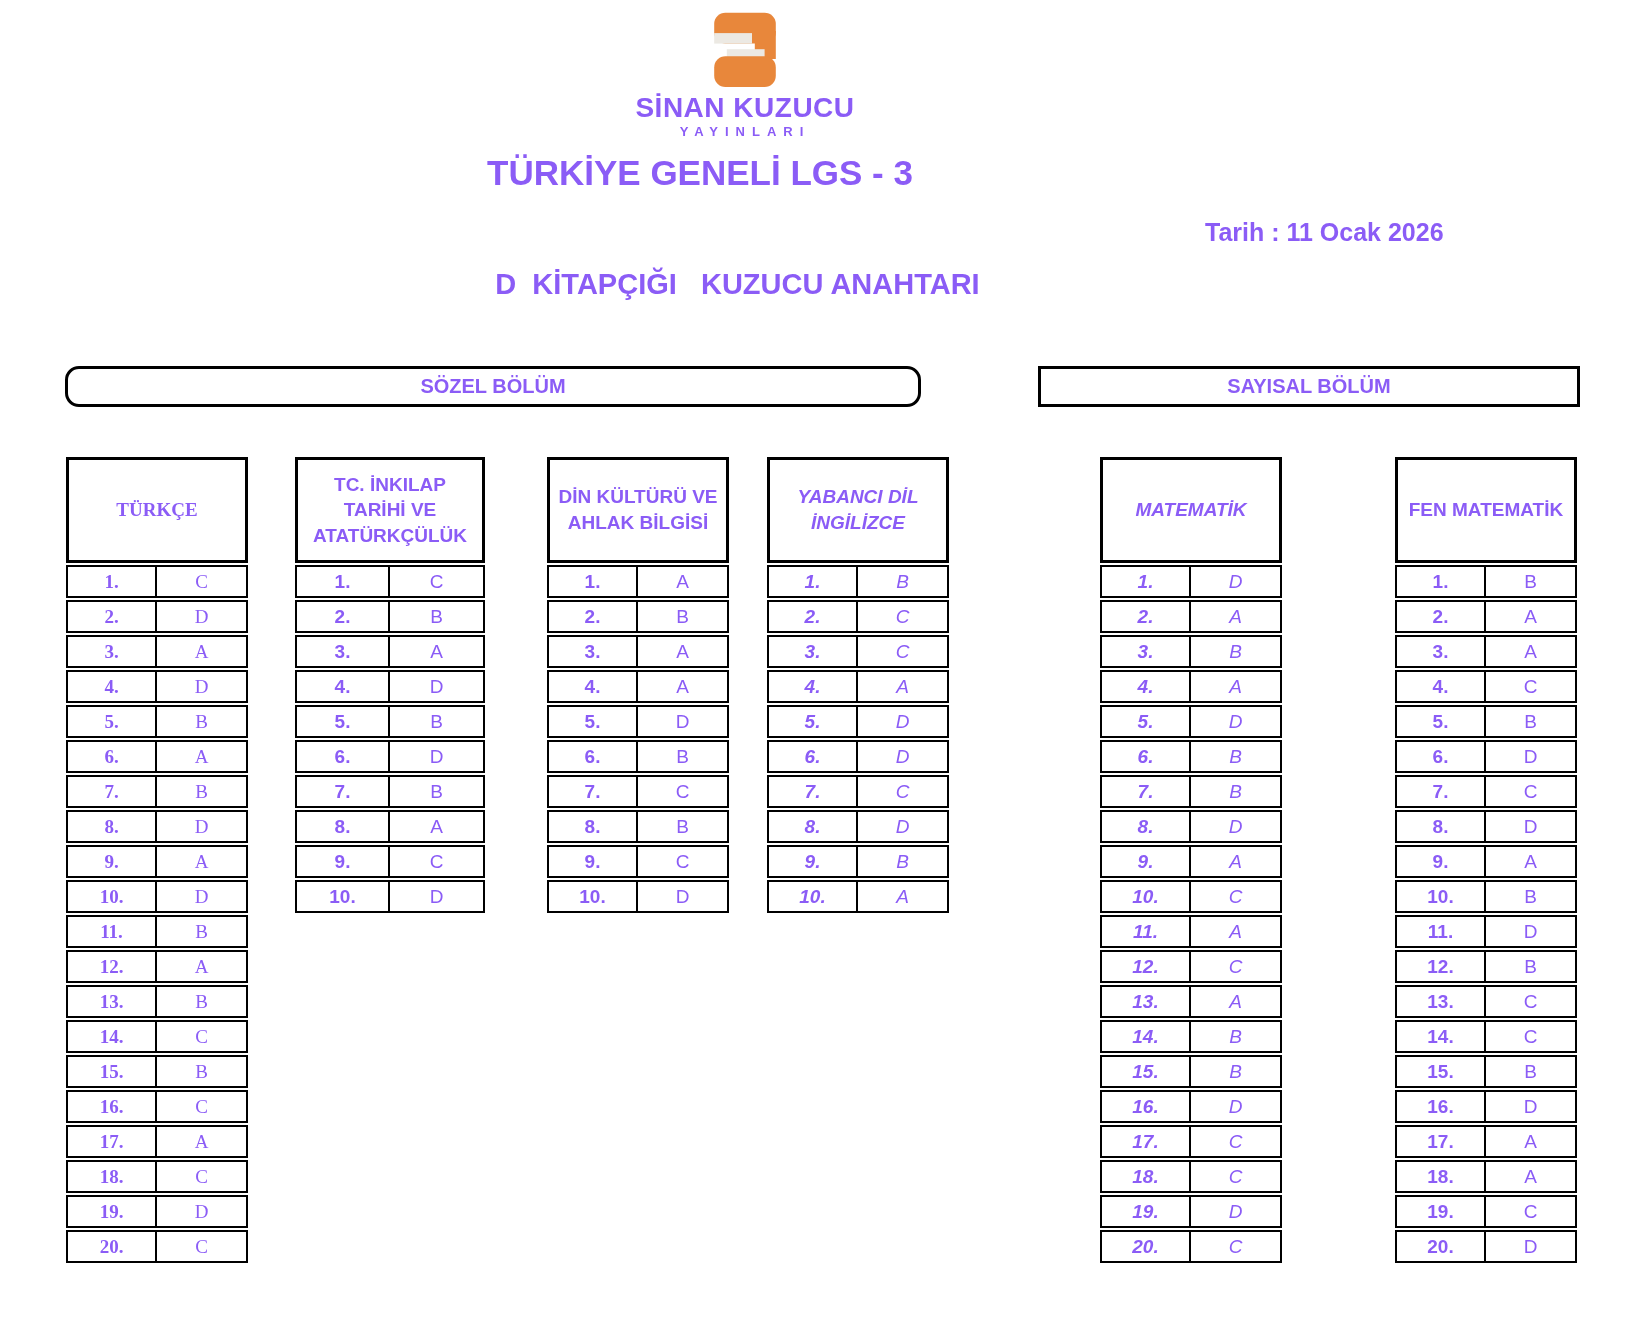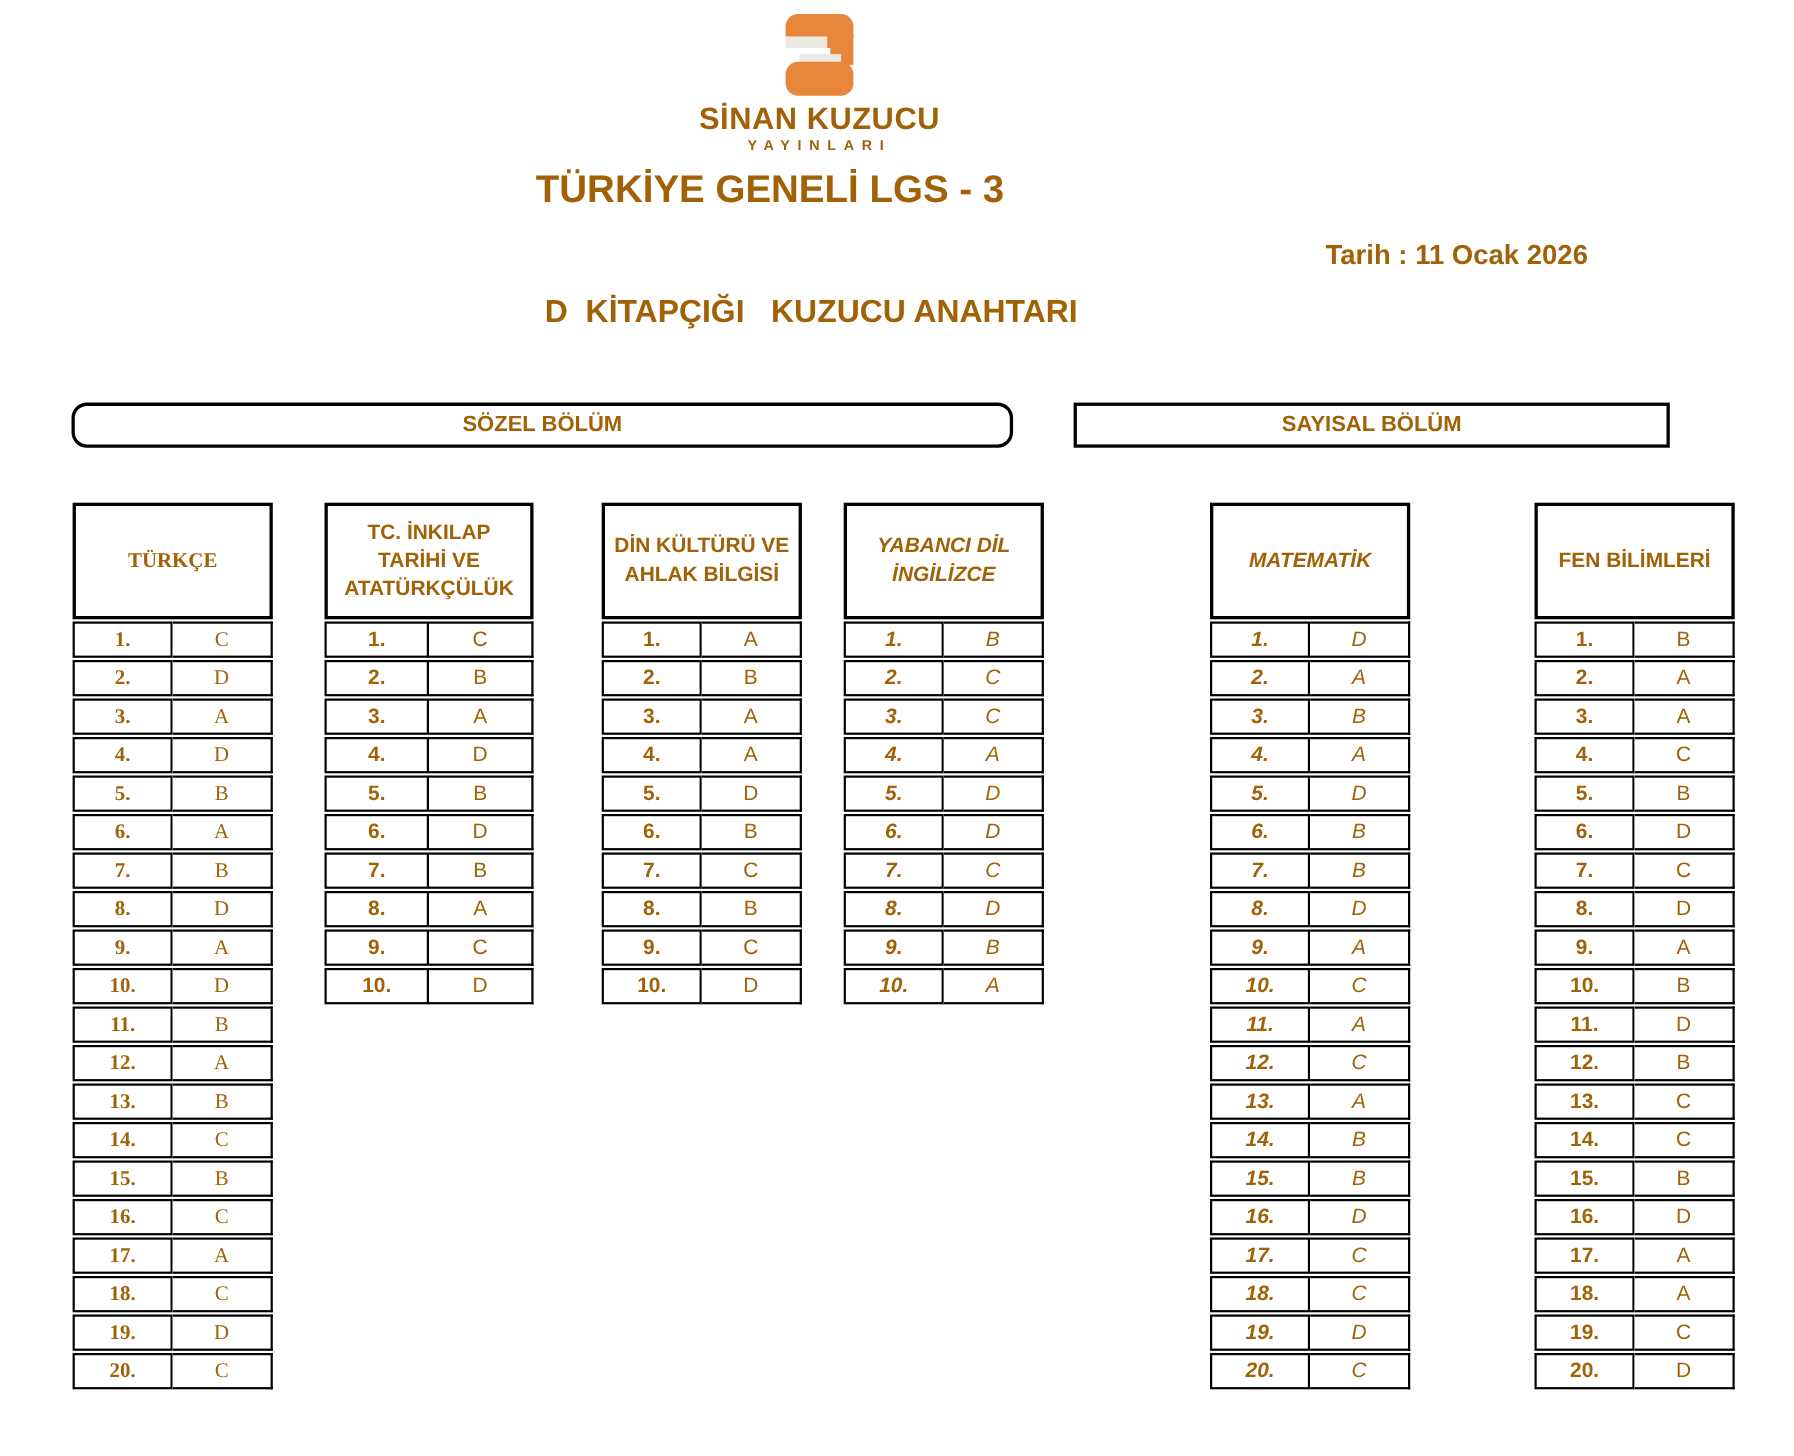--- a/index.html
+++ b/index.html
@@ -1,18 +1,18 @@
 <!DOCTYPE html>
 <html><head>
 <meta charset="utf-8">
 <style>
   html,body { margin:0; padding:0; background:#fff; }
   .page {
     position:relative; width:1631px; height:1324px; background:#ffffff;
-    font-family:"Liberation Sans", sans-serif; color:#a16207; overflow:hidden;
+    font-family:"Liberation Sans", sans-serif; color:#8b5cf6; overflow:hidden;
   }
   .abs { position:absolute; }
 
   
   .logo-icon { left:703px; top:10px; width:84px; height:84px; }
   .brand-name {
     left:570px; top:92px; width:350px; text-align:center;
     font-size:28px; font-weight:bold; letter-spacing:0.5px;
   }
   .brand-sub {
@@ -31,21 +31,21 @@
     font-size:29px; font-weight:bold; white-space:pre;
   }
 
   
   .section-box {
     border:3px solid #000; box-sizing:border-box; height:41px;
     display:flex; align-items:center; justify-content:center;
     font-size:20px; font-weight:bold; background:#fff;
   }
   .section-sozel   { left:65px;  top:366px; width:856px;border-radius:14px; }
-  .section-sayisal { left:976px; top:366px; width:542px; }
+  .section-sayisal { left:1038px; top:366px; width:542px; }
 
   
   .answer-column { position:absolute; top:457px; }
   .col-turkce    { left:66px;   width:182px;font-family:Liberation Serif, serif; }
   .col-inkilap   { left:295px;  width:190px; }
   .col-din       { left:535px;  width:182px;margin-left:12px; }
   .col-yabanci   { left:767px;  width:182px;font-style:italic; }
   .col-matematik { left:1100px; width:182px;font-style:italic; }
   .col-fen       { left:1395px; width:182px; }
 
@@ -388,21 +388,21 @@
           <div class="cell ans">D</div>
         </div>
         <div class="answer-row">
           <div class="cell num">20.</div>
           <div class="cell ans">C</div>
         </div>
       </div>
   </div>
 
   <div class="answer-column col-fen">
-    <div class="col-header">FEN BİLİMLERİ</div>
+    <div class="col-header">FEN MATEMATİK</div>
     <div class="rows">
         <div class="answer-row">
           <div class="cell num">1.</div>
           <div class="cell ans">B</div>
         </div>
         <div class="answer-row">
           <div class="cell num">2.</div>
           <div class="cell ans">A</div>
         </div>
         <div class="answer-row">

